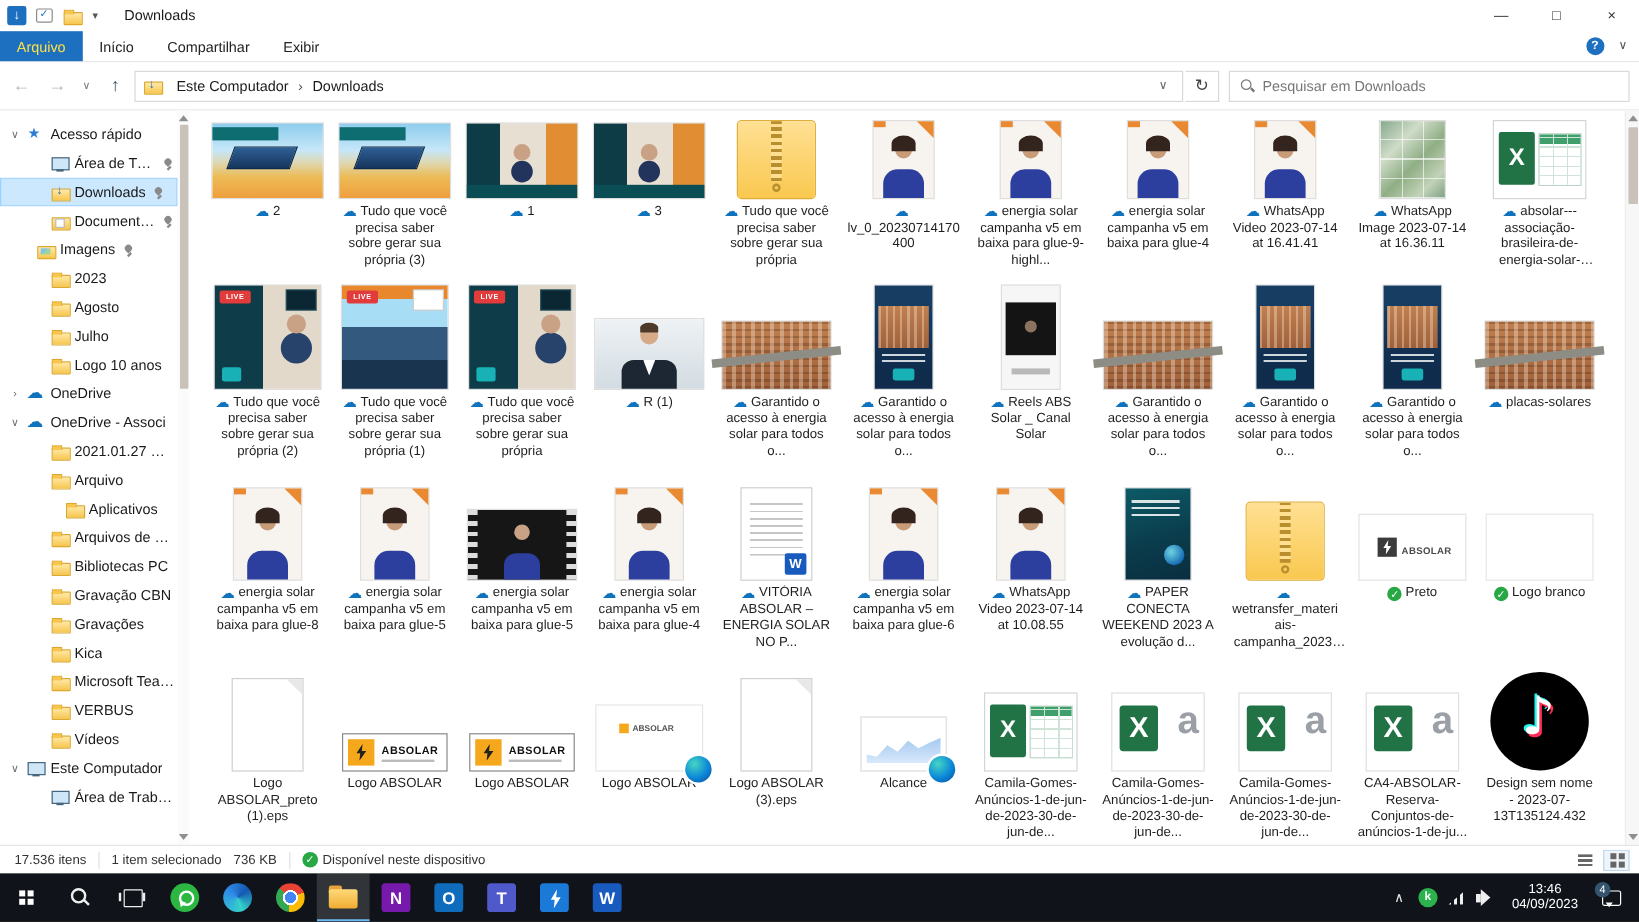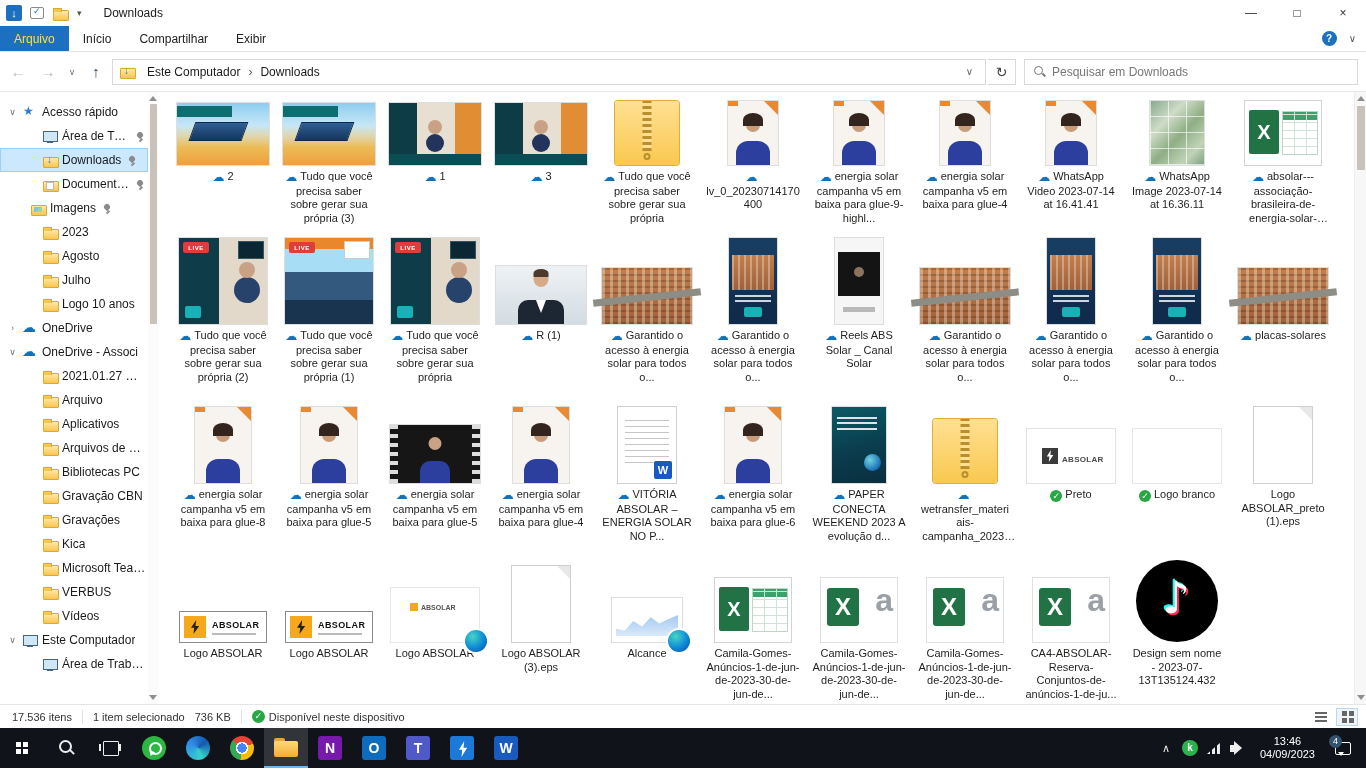--- a/index.html
+++ b/index.html
@@ -373,21 +373,21 @@
             <div class="nav-item" style="padding-left: 26px;">
               <span class="chev"></span>
               <span class="ic ic-folder"></span>
               <span class="nav-label">2021.01.27 Grava</span>
             </div>
             <div class="nav-item" style="padding-left: 26px;">
               <span class="chev"></span>
               <span class="ic ic-folder"></span>
               <span class="nav-label">Arquivo</span>
             </div>
-            <div class="nav-item" style="padding-left: 26px;">
+            <div class="nav-item" style="padding-left: 38px;">
               <span class="chev"></span>
               <span class="ic ic-folder"></span>
               <span class="nav-label">Aplicativos</span>
             </div>
             <div class="nav-item" style="padding-left: 26px;">
               <span class="chev"></span>
               <span class="ic ic-folder"></span>
               <span class="nav-label">Arquivos de Cha</span>
             </div>
             <div class="nav-item" style="padding-left: 26px;">
@@ -689,20 +689,29 @@
               <div class="flabel"><span class="st st-cloud">☁</span><span>VITÓRIA ABSOLAR – ENERGIA SOLAR NO P...</span></div>
             </div>
             <div class="cell">
               <div class="thumb-box">
                 <div class="th th-woman">
                   <i class="i1"></i>
                   <i class="i2"></i>
                 </div>
               </div>
               <div class="flabel"><span class="st st-cloud">☁</span><span>energia solar campanha v5 em baixa para glue-6</span></div>
+            </div>
+            <div class="cell">
+              <div class="thumb-box">
+                <div class="th th-woman">
+                  <i class="i1"></i>
+                  <i class="i2"></i>
+                </div>
+              </div>
+              <div class="flabel"><span class="st st-cloud">☁</span><span>WhatsApp Video 2023-07-14 at 10.08.55</span></div>
             </div>
             <div class="cell">
               <div class="thumb-box">
                 <div class="th th-teal">
                   <i class="i1"></i>
                   <i class="i2"></i>
                 </div>
               </div>
               <div class="flabel"><span class="st st-cloud">☁</span><span>PAPER CONECTA WEEKEND 2023 A evolução d...</span></div>
             </div>

